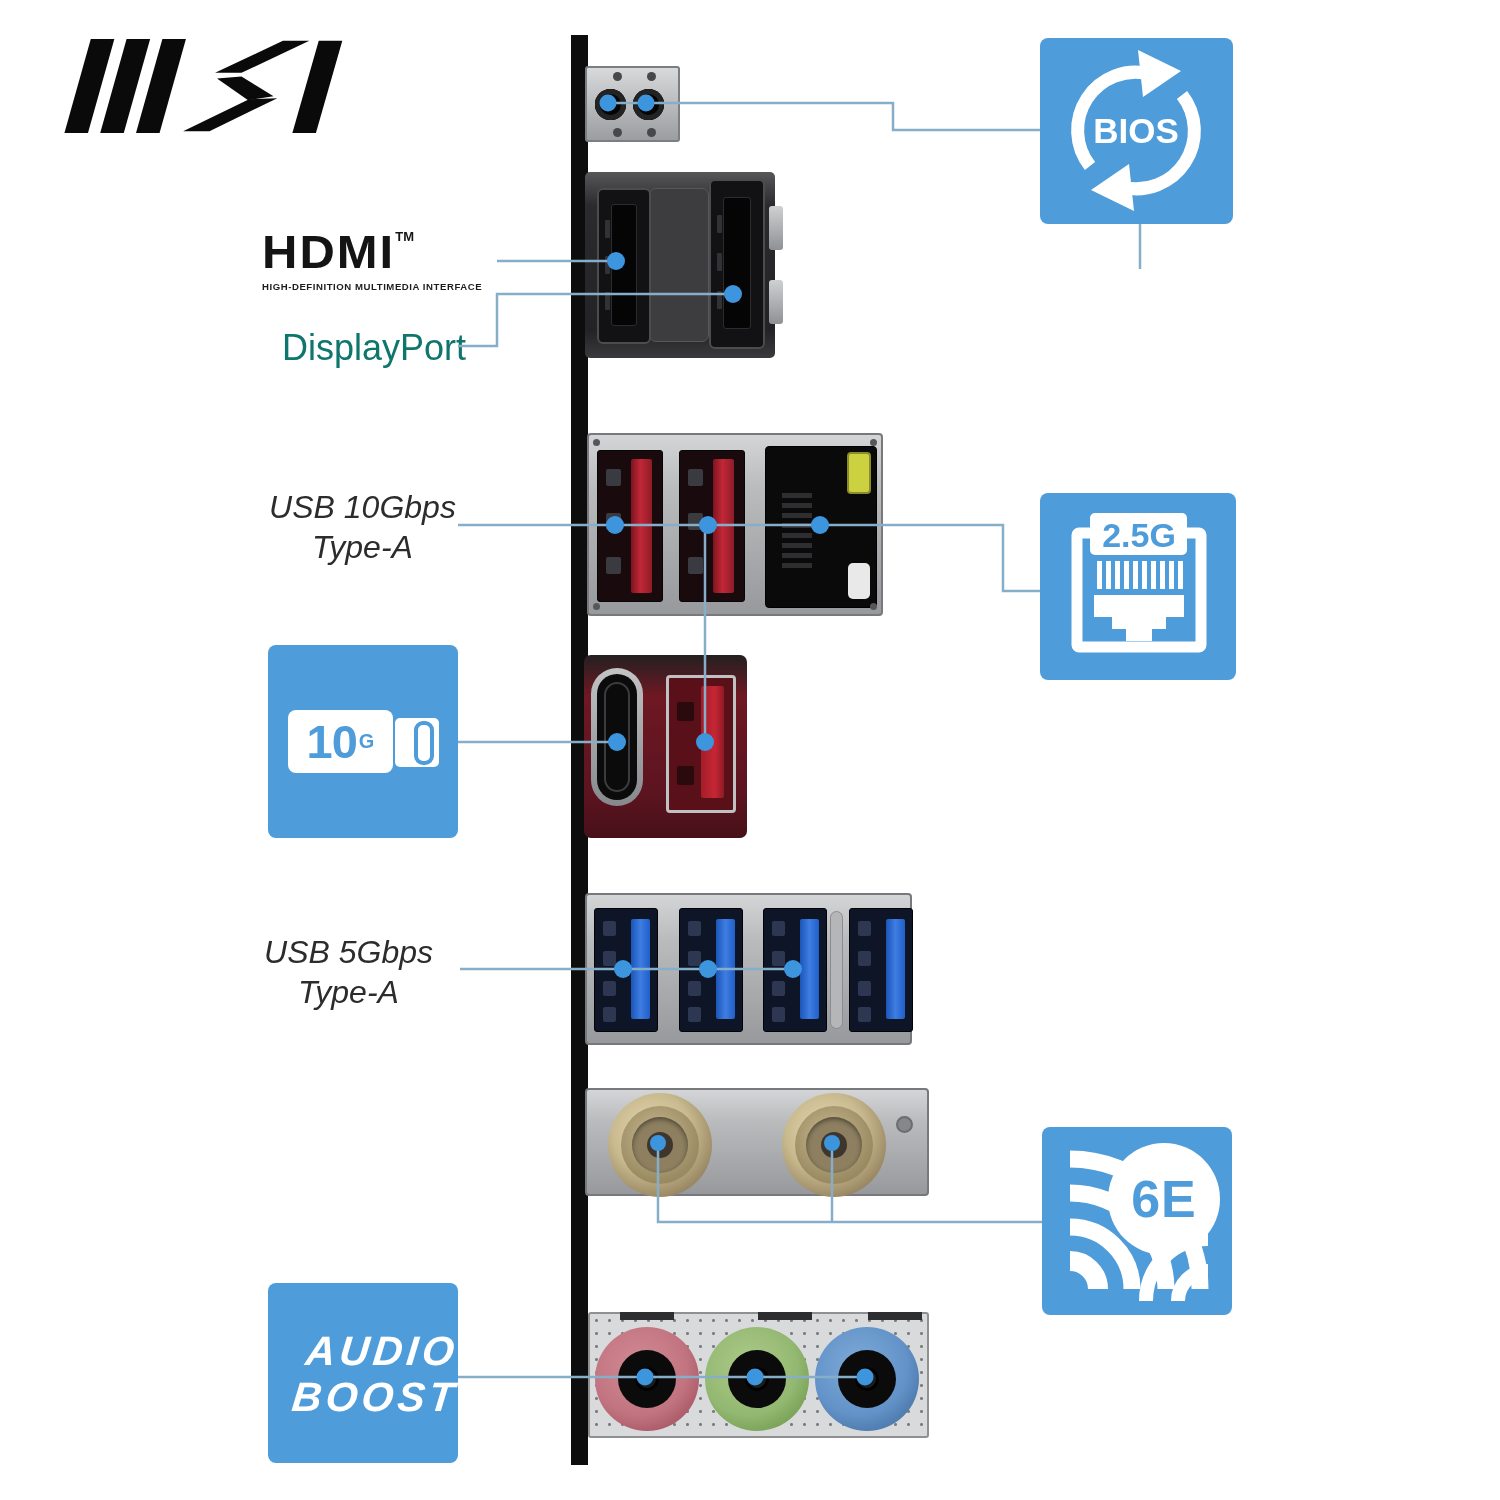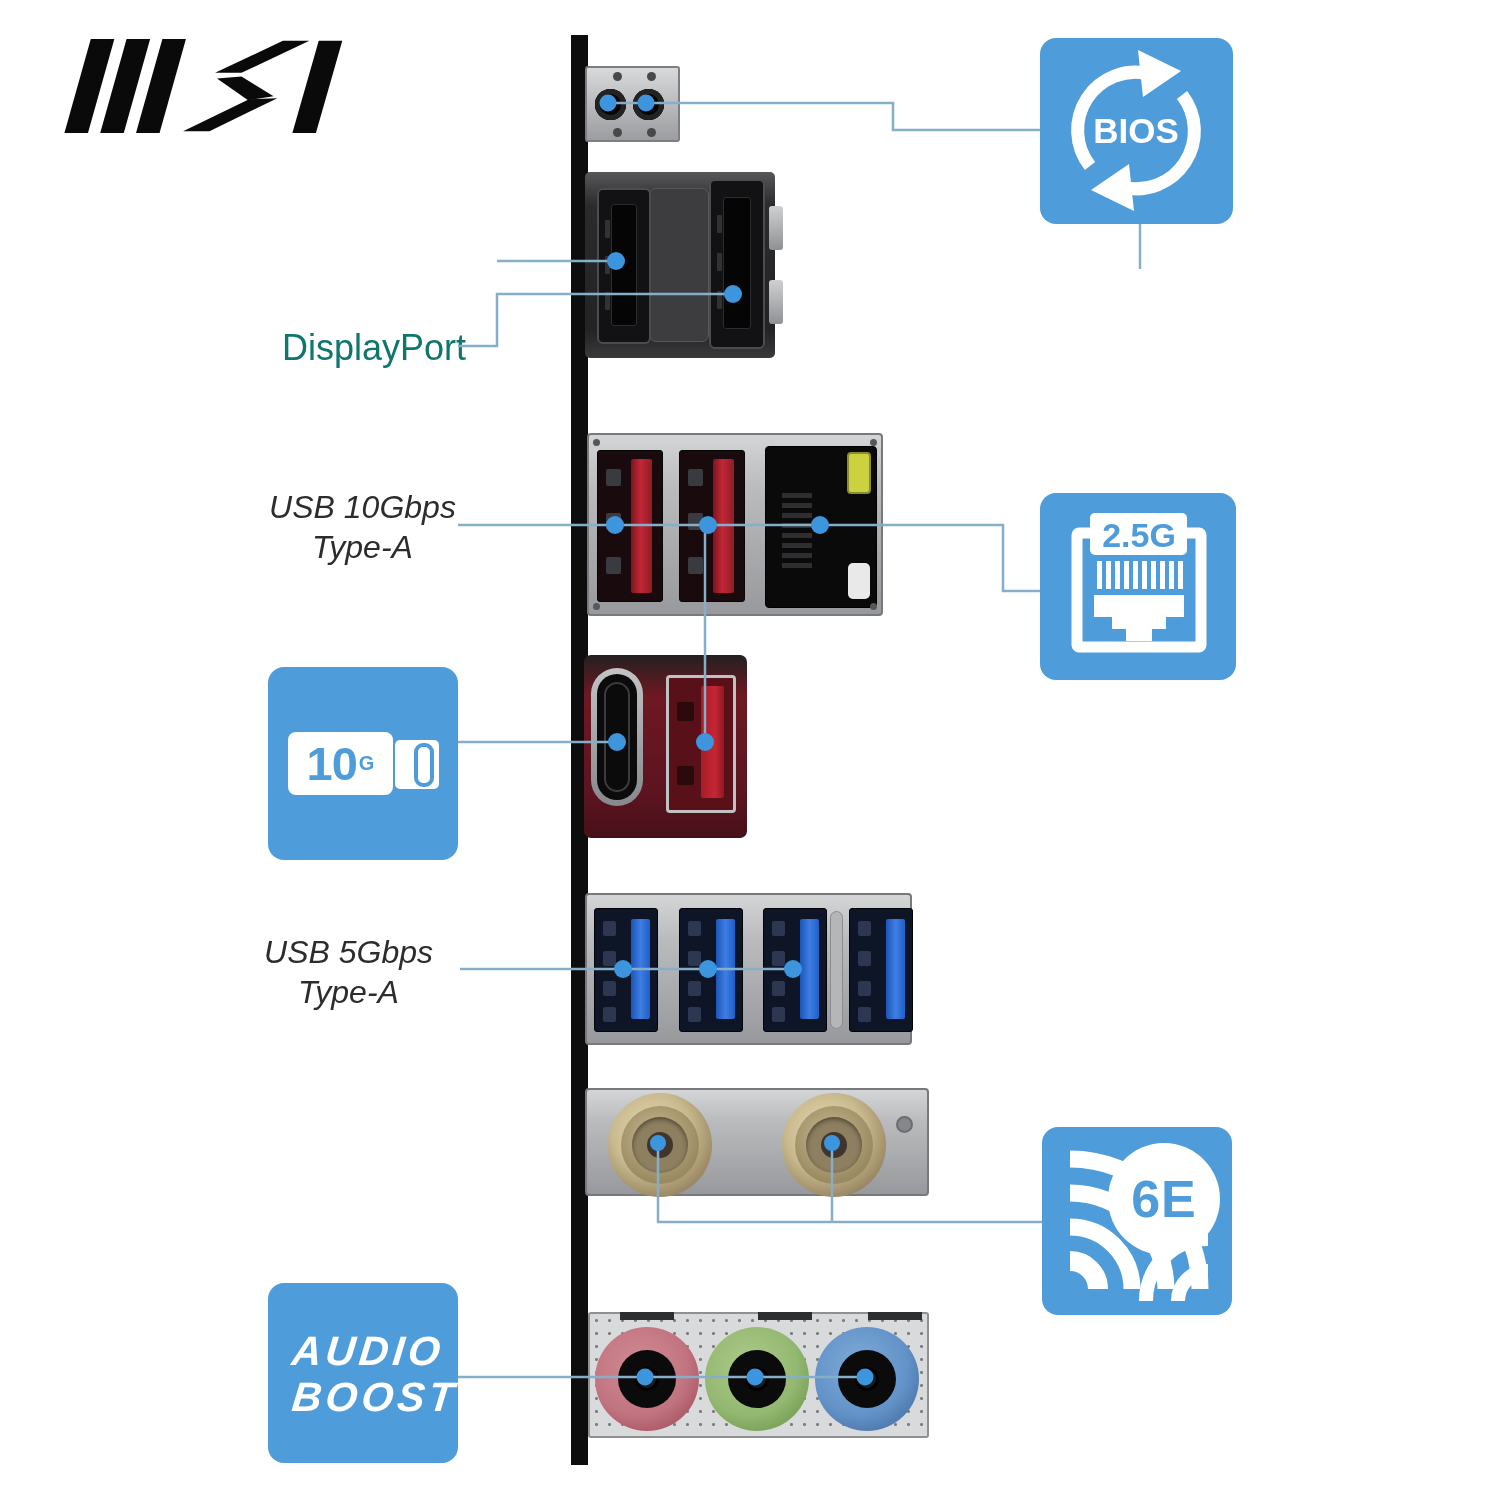--- a/index.html
+++ b/index.html
@@ -14,21 +14,21 @@
   .abs{position:absolute;}
 
   
   .io-bar{left:571px;top:35px;width:17px;height:1430px;background:#0d0d0d;}
 
   
   .metal{background:linear-gradient(180deg,#d4d5d7 0%,#b9bbbd 30%,#97999c 100%);
          border:2px solid #77797c;border-radius:4px;box-sizing:border-box;}
 
   
-  .badge{background:var(--blue);border-radius:16px;overflow:hidden;}
+  .badge{background:var(--blue);border-radius:8px;overflow:hidden;text-align:right;}
   .badge svg{display:block;}
   .hdmi-word{font-weight:bold;font-size:49px;letter-spacing:2px;color:#141414;
              transform:scaleY(.95);display:inline-block;}
   .hdmi-tm{font-size:13px;font-weight:bold;color:#141414;vertical-align:28px;letter-spacing:0;}
   .hdmi-sub{font-size:9.6px;font-weight:bold;letter-spacing:.55px;color:#1d1d1d;margin-top:1px;}
   .dp-lbl{font-size:36px;color:#0f766e;}
   .usb-lbl{font-size:32px;line-height:1.26;text-align:center;color:#2c2c2c;font-style:italic;}
 
   
   .flash{left:585px;top:66px;width:95px;height:76px;background:linear-gradient(180deg,#d8d9db,#9b9da0);
@@ -139,20 +139,26 @@
       <polygon points="114,0 139,0 111,100 86,100"></polygon>
       <polygon points="170,36 242,2 270,2 198,36"></polygon>
       <polygon points="172,42 198,40 232,61 205,65"></polygon>
       <polygon points="136,98 206,64 236,63 164,98"></polygon>
       <polygon points="280,2 305,2 277,100 252,100"></polygon>
     </g>
   </svg>
 
   <div class="abs io-bar"></div>
 
+  <div class="abs" style="left:262px;top:224px;width:225px">
+    <div>
+      <span class="hdmi-word">HDMI</span><sup class="hdmi-tm">TM</sup>
+    </div>
+    <div class="hdmi-sub">HIGH-DEFINITION MULTIMEDIA INTERFACE</div>
+  </div>
 
   <div class="abs dp-lbl" style="left:282px;top:327px">DisplayPort</div>
 
   <div class="abs usb-lbl" style="left:255px;top:487px;width:215px">
     <div>USB 10Gbps</div>
     <div>Type-A</div>
   </div>
 
   <div class="abs usb-lbl" style="left:241px;top:932px;width:215px">
     <div>USB 5Gbps</div>
@@ -320,21 +326,21 @@
         <rect x="111" y="68" width="5" height="28"></rect>
           <rect x="120" y="68" width="5" height="28"></rect>
         <rect x="129" y="68" width="5" height="28"></rect>
           <rect x="138" y="68" width="5" height="28"></rect>
       </g>
       <path d="M54,102 H144 V124 H126 V136 H112 V148 H86 V136 H72 V124 H54 Z" fill="#fff"></path>
       <text x="99" y="54" text-anchor="middle" font-size="34" font-weight="bold" fill="#4f9cda">2.5G</text>
     </svg>
   </div>
 
-  <div class="abs badge" style="left:268px;top:667px;width:190px;height:193px">
+  <div class="abs badge" style="left:268px;top:645px;width:190px;height:193px">
     <div class="tenG-label">
       <span class="num">10</span>
         <span class="unit">G</span>
     </div>
     <div class="tenG-plug">
         <div class="pill"></div>
       </div>
   </div>
 
   <div class="abs badge" style="left:1042px;top:1127px;width:190px;height:188px">

